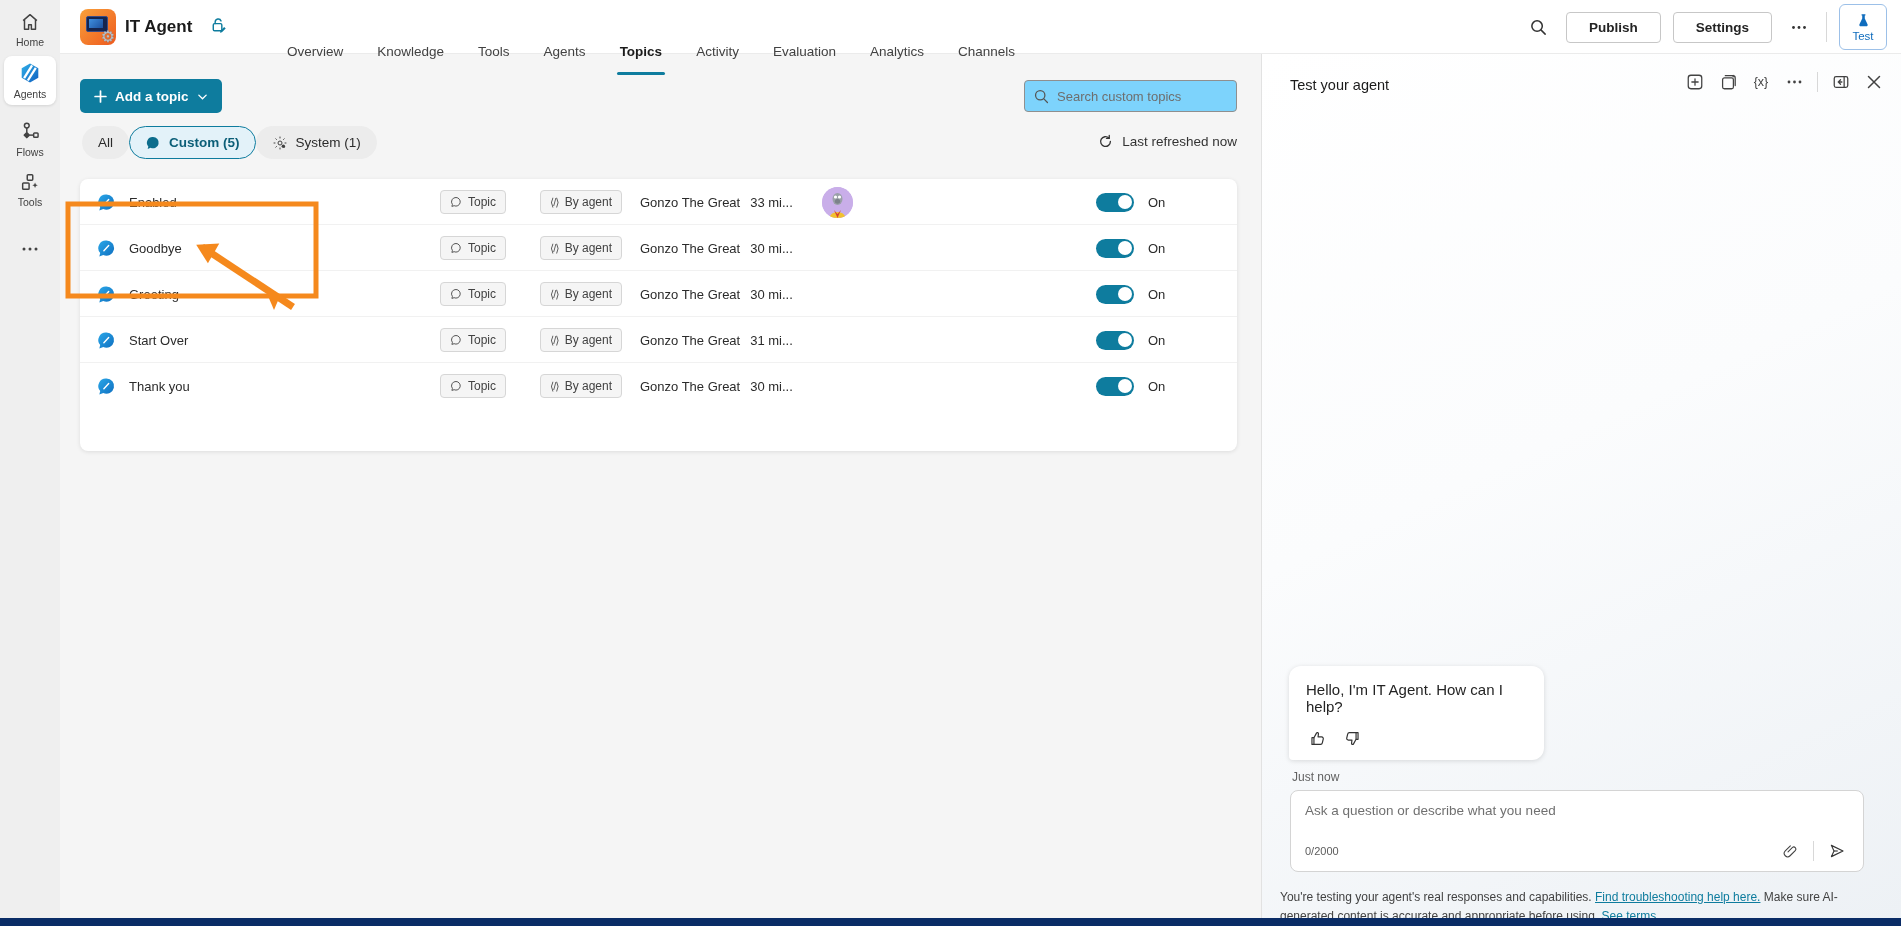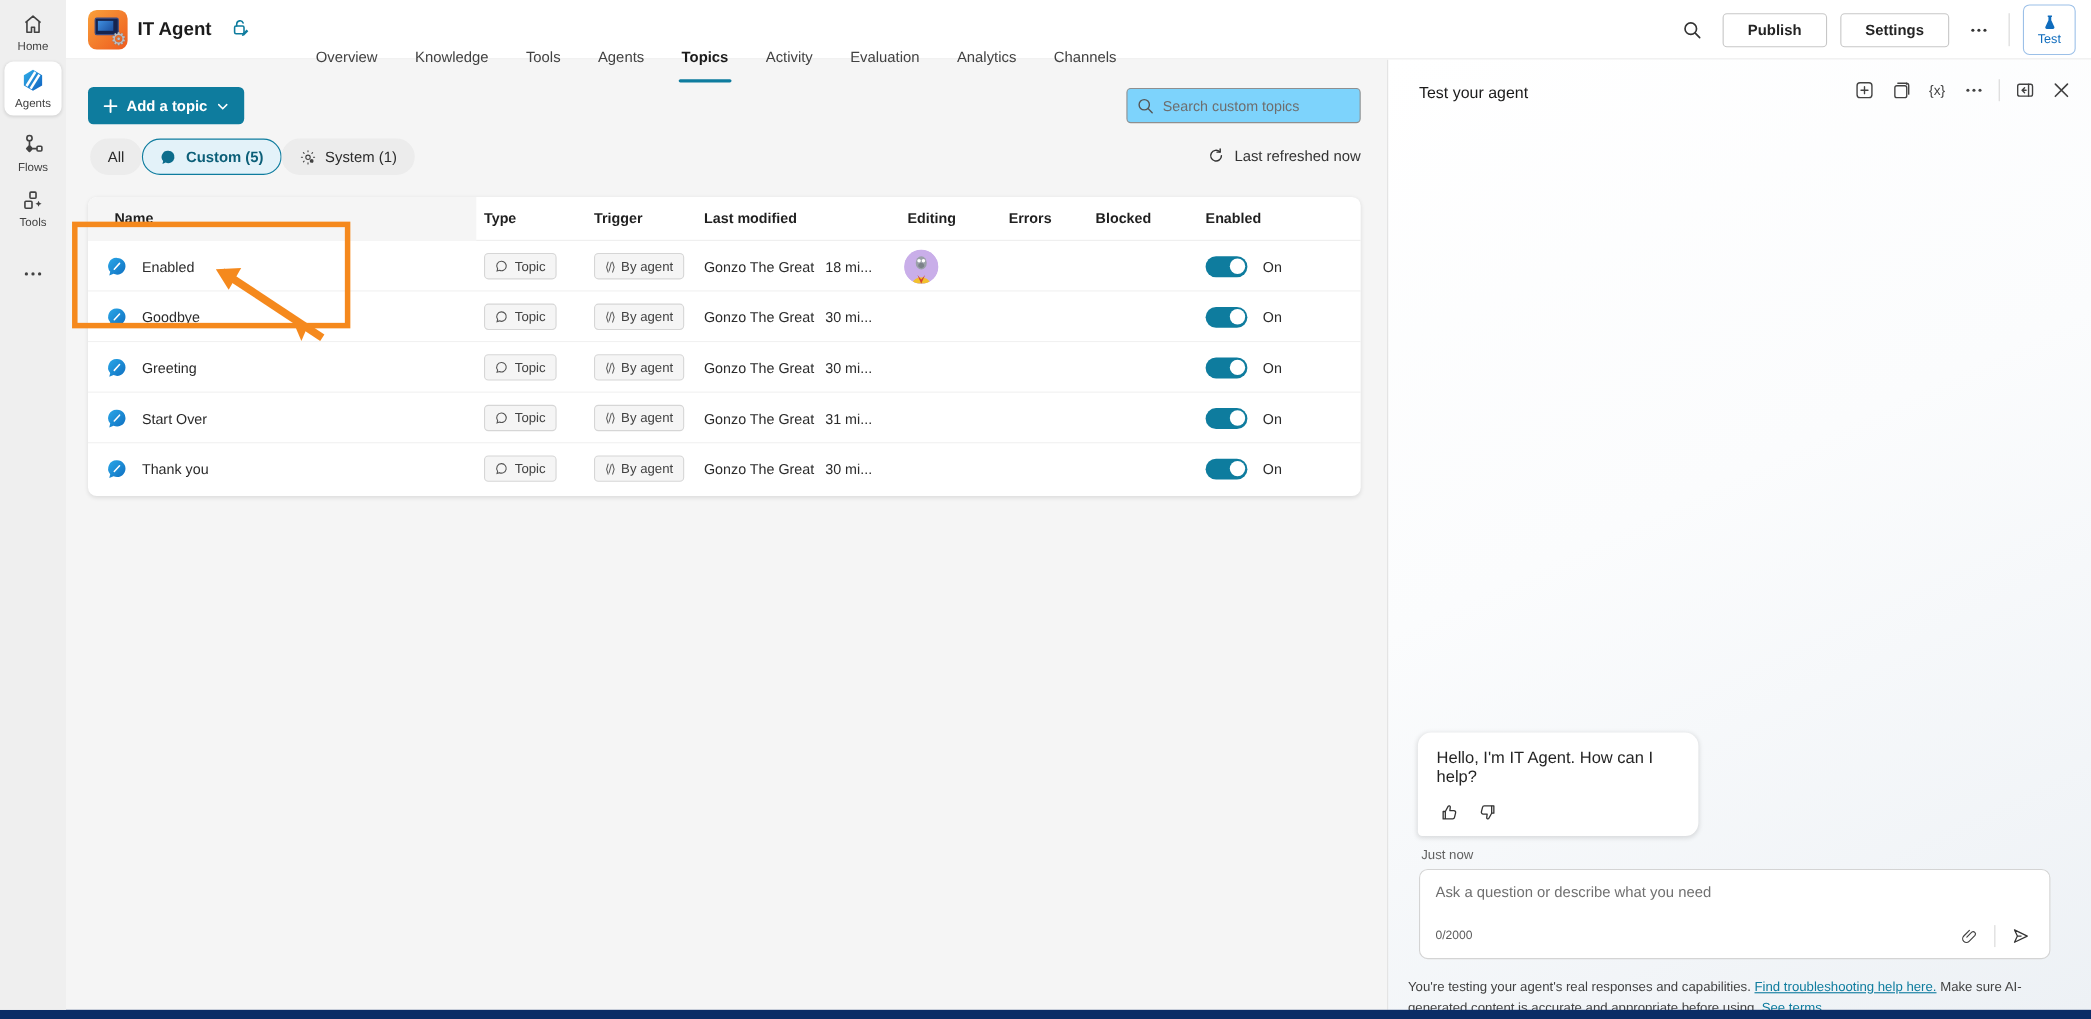--- a/index.html
+++ b/index.html
@@ -249,31 +249,20 @@
 
     <div class="refresh-row">
       <svg width="15" height="15" viewBox="0 0 16 16" fill="none" stroke="#333" stroke-width="1.4" stroke-linecap="round">
           <path d="M13.2 8A5.2 5.2 0 1 1 11.6 4.3"></path>
           <path d="M12 1.6v3h-3"></path>
         </svg>
       <span>Last refreshed now</span>
     </div>
 
     <div class="table-card">
-      <div class="thead">
-        <div class="name-bg"></div>
-        <div class="th" style="left:24px;">Name</div>
-        <div class="th" style="left:360px;">Type</div>
-        <div class="th" style="left:460px;">Trigger</div>
-        <div class="th" style="left:560px;">Last modified</div>
-        <div class="th" style="left:745px;">Editing</div>
-        <div class="th" style="left:837px;">Errors</div>
-        <div class="th" style="left:916px;">Blocked</div>
-        <div class="th" style="left:1016px;">Enabled</div>
-      </div>
 
       <div class="trow">
         <div class="cell c-name">
           <svg width="21" height="21" viewBox="0 0 24 24">
               <defs>
                 <linearGradient id="bub0" x1="0" y1="0" x2="1" y2="1">
                   <stop offset="0" stop-color="#2aa7e8"></stop>
                   <stop offset="1" stop-color="#0f6fc0"></stop>
                 </linearGradient>
               </defs>
@@ -291,21 +280,21 @@
             </span>
           </div>
         <div class="cell c-trigger">
             <span class="badge">
               <span class="code-glyph">⟨/⟩</span>
               <span>By agent</span>
             </span>
           </div>
         <div class="cell c-mod">
             <span>Gonzo The Great</span>
-            <span>18 mi...</span>
+            <span>33 mi...</span>
           </div>
         <div class="cell c-edit">
           <span class="avatar">
             <svg width="31" height="31" viewBox="0 0 31 31">
                 <circle cx="15.5" cy="15.5" r="15.5" fill="#c9aee9"></circle>
                 <path d="M7 31a9 9 0 0 1 17 0z" fill="#f2c12e"></path>
                 <path d="M12 23l3.5 4 3.5-4-3.5 8z" fill="#d6452f"></path>
                 <ellipse cx="15.5" cy="12" rx="5" ry="6" fill="#9aa0a8"></ellipse>
                 <circle cx="13.5" cy="10" r="1.6" fill="#fff"></circle>
                 <circle cx="17.5" cy="10" r="1.6" fill="#fff"></circle>

